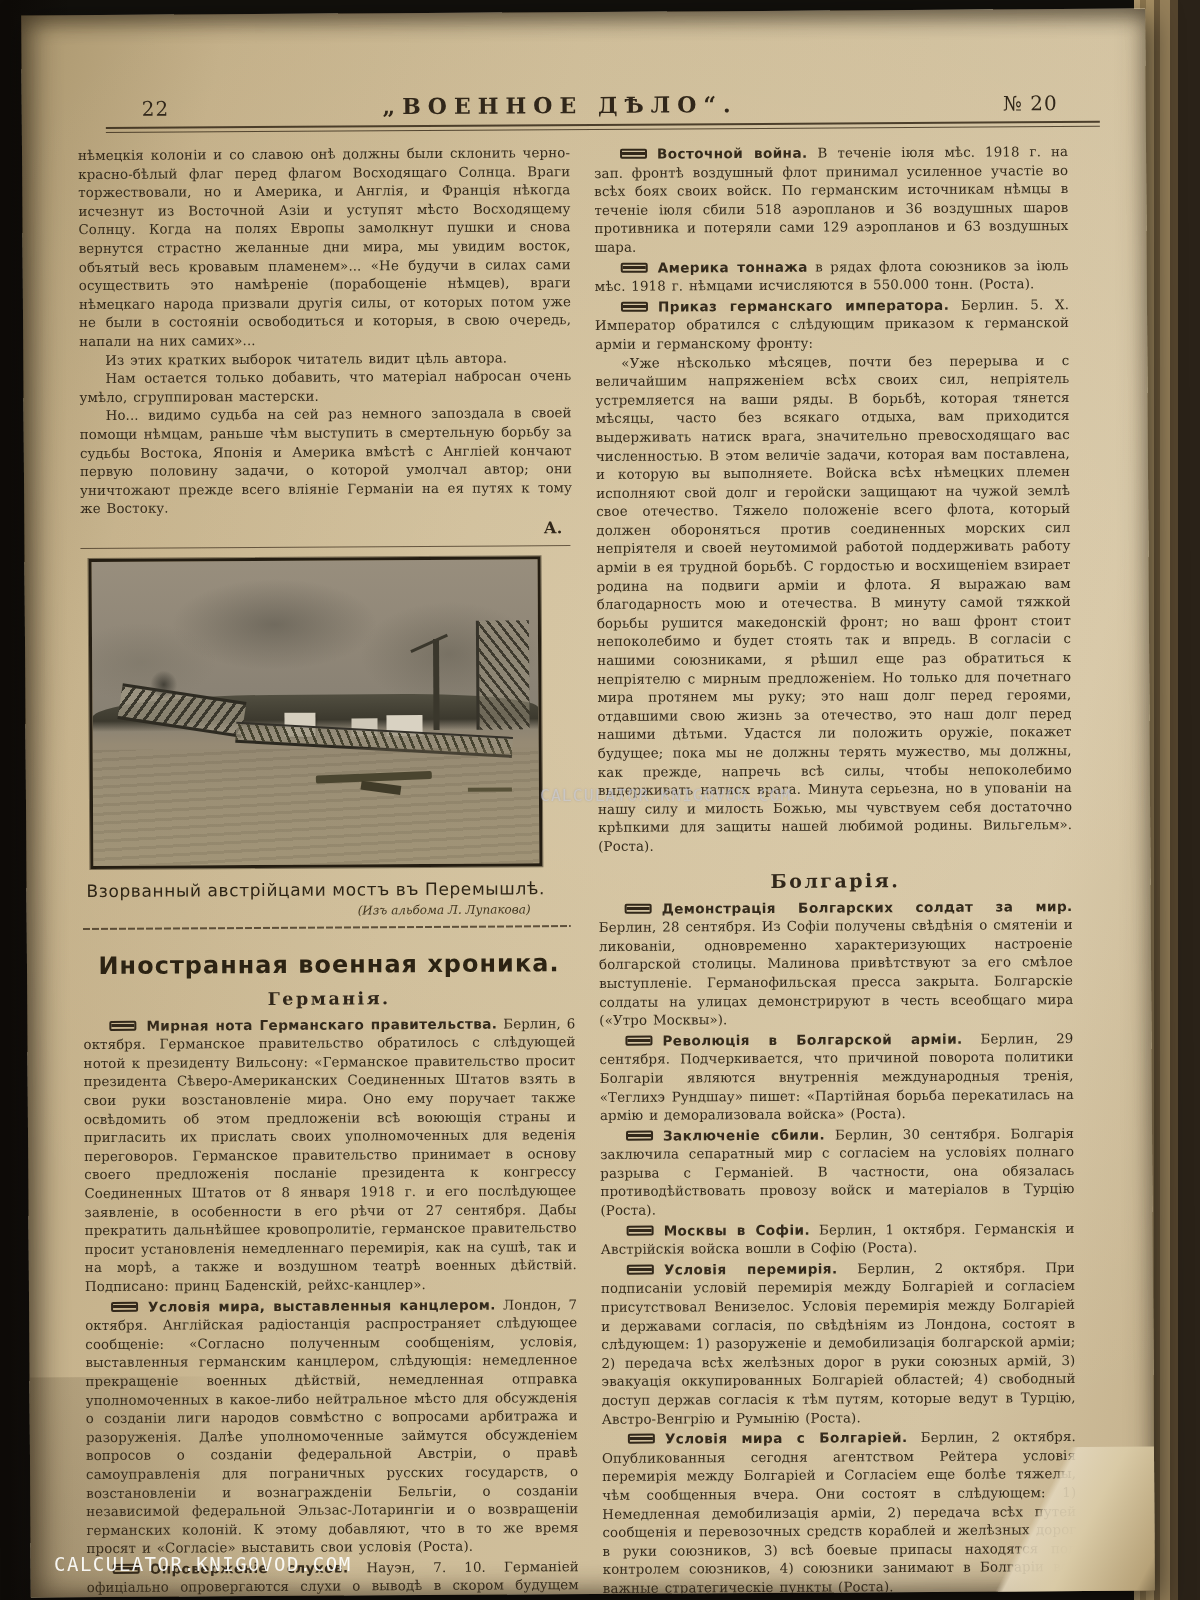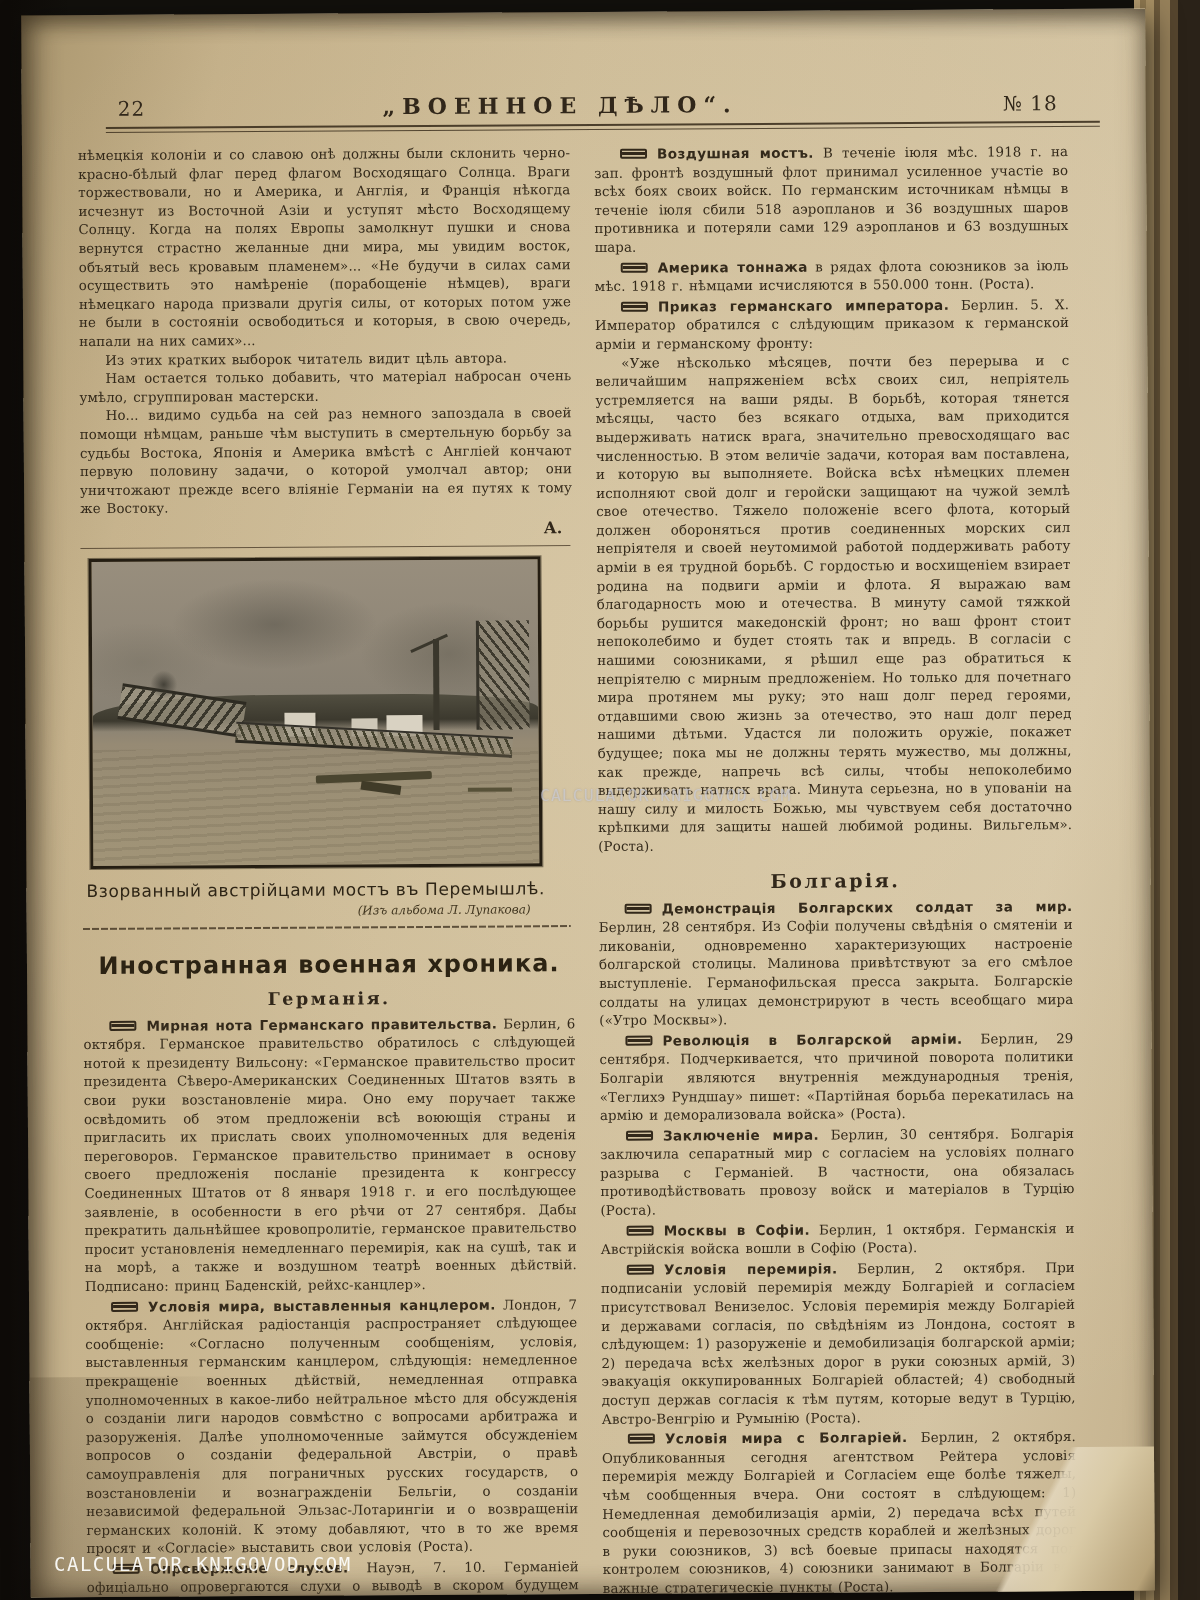--- a/index.html
+++ b/index.html
@@ -37,21 +37,21 @@
   .curl { 
     position:absolute; right:-8px; bottom:-6px; width:300px; height:150px;
     background:linear-gradient(118deg, rgba(0,0,0,0) 55%, rgba(228,216,190,.85) 57%, #d9caa6 70%, #b7a278 92%, #6b5a3c 100%);
     pointer-events:none;
   }
 
   .header-row {
     display:flex; align-items:flex-end; justify-content:space-between;
     margin:80px 88px 0 96px;
   }
-  .pgnum, .issue { font-size:20px; letter-spacing:1px; }
+  .pgnum, .issue { font-size:20px; letter-spacing:1px;margin-left:24px; }
   .masthead { font-size:22px; font-weight:bold; letter-spacing:7px; transform:translateX(-14px); }
   .dbl-rule { margin:6px 46px 0 84px; height:6px; border-top:2.5px solid rgba(52,40,24,.85); border-bottom:1.5px solid rgba(52,40,24,.8); }
 
   .columns { display:flex; gap:24px; margin:14px 0 0 56px; }
   .col-left  { width:492px; }
   .col-right { width:474px; }
 
   p.txt { font-size:13.4px; line-height:18.6px; text-align:justify; text-indent:26px; letter-spacing:.1px; word-spacing:1.5px; color:#342a1b; }
   p.txt.noind { text-indent:0; }
   p.item { margin-top:1px; }
@@ -106,21 +106,21 @@
 </head>
 <body>
 
 <div class="page-stack"></div>
 
 <div class="page">
 
   <div class="header-row">
     <span class="pgnum">22</span>
     <span class="masthead">„ВОЕННОЕ ДѢЛО“.</span>
-    <span class="issue">№ 18</span>
+    <span class="issue">№ 20</span>
   </div>
   <div class="dbl-rule"></div>
 
   <div class="columns">
 
     <div class="col-left">
       <p class="txt noind">нѣмецкія колоніи и со славою онѣ должны были склонить черно-красно-бѣлый флаг перед флагом Восходящаго Солнца. Враги торжествовали, но и Америка, и Англія, и Франція нѣкогда исчезнут из Восточной Азіи и уступят мѣсто Восходящему Солнцу. Когда на полях Европы замолкнут пушки и снова вернутся страстно желанные дни мира, мы увидим восток, объятый весь кровавым пламенем»... «Не будучи в силах сами осуществить это намѣреніе (порабощеніе нѣмцев), враги нѣмецкаго народа призвали другія силы, от которых потом уже не были в состояніи освободиться и которыя, в свою очередь, напали на них самих»...</p>
       <p class="txt">Из этих кратких выборок читатель видит цѣль автора.</p>
       <p class="txt">Нам остается только добавить, что матеріал набросан очень умѣло, сгруппирован мастерски.</p>
       <p class="txt">Но... видимо судьба на сей раз немного запоздала в своей помощи нѣмцам, раньше чѣм выступить в смертельную борьбу за судьбы Востока, Японія и Америка вмѣстѣ с Англіей кончают первую половину задачи, о которой умолчал автор; они уничтожают прежде всего вліяніе Германіи на ея путях к тому же Востоку.</p>
@@ -153,29 +153,29 @@
       <div class="chron-title">Иностранная военная хроника.</div>
       <div class="country">Германія.</div>
 
       <p class="txt item"><span class="tg"></span><span class="ttl">Мирная нота Германскаго правительства.</span> <span>Берлин, 6 октября. Германское правительство обратилось с слѣдующей нотой к президенту Вильсону: «Германское правительство просит президента Сѣверо-Американских Соединенных Штатов взять в свои руки возстановленіе мира. Оно ему поручает также освѣдомить об этом предложеніи всѣ воюющія страны и пригласить их прислать своих уполномоченных для веденія переговоров. Германское правительство принимает в основу своего предложенія посланіе президента к конгрессу Соединенных Штатов от 8 января 1918 г. и его послѣдующее заявленіе, в особенности в его рѣчи от 27 сентября. Дабы прекратить дальнѣйшее кровопролитіе, германское правительство просит установленія немедленнаго перемирія, как на сушѣ, так и на морѣ, а также и воздушном театрѣ военных дѣйствій. Подписано: принц Баденскій, рейхс-канцлер».</span></p>
       <p class="txt item"><span class="tg"></span><span class="ttl">Условія мира, выставленныя канцлером.</span> <span>Лондон, 7 октября. Англійская радіостанція распространяет слѣдующее сообщеніе: «Согласно полученным сообщеніям, условія, выставленныя германским канцлером, слѣдующія: немедленное прекращеніе военных дѣйствій, немедленная отправка уполномоченных в какое-либо нейтральное мѣсто для обсужденія о созданіи лиги народов совмѣстно с вопросами арбитража и разоруженія. Далѣе уполномоченные займутся обсужденіем вопросов о созданіи федеральной Австріи, о правѣ самоуправленія для пограничных русских государств, о возстановленіи и вознагражденіи Бельгіи, о созданіи независимой федеральной Эльзас-Лотарингіи и о возвращеніи германских колоній. К этому добавляют, что в то же время просят и «Согласіе» выставить свои условія (Роста).</span></p>
       <p class="txt item"><span class="tg"></span><span class="ttl">Опроверженіе слухов.</span> <span>Науэн, 7. 10. Германіей офиціально опровергаются слухи о выводѣ в скором будущем нѣмецких войск из Украины. Германскія войска непремѣнно останутся на Украинѣ (Роста).</span></p>
 
     </div>
 
     <div class="col-right">
-      <p class="txt item"><span class="tg"></span><span class="ttl">Воздушная мостъ.</span> <span>В теченіе іюля мѣс. 1918 г. на зап. фронтѣ воздушный флот принимал усиленное участіе во всѣх боях своих войск. По германским источникам нѣмцы в теченіе іюля сбили 518 аэропланов и 36 воздушных шаров противника и потеряли сами 129 аэропланов и 63 воздушных шара.</span></p>
+      <p class="txt item"><span class="tg"></span><span class="ttl">Восточной война.</span> <span>В теченіе іюля мѣс. 1918 г. на зап. фронтѣ воздушный флот принимал усиленное участіе во всѣх боях своих войск. По германским источникам нѣмцы в теченіе іюля сбили 518 аэропланов и 36 воздушных шаров противника и потеряли сами 129 аэропланов и 63 воздушных шара.</span></p>
       <p class="txt item"><span class="tg"></span><span class="ttl">Америка тоннажа</span> <span>в рядах флота союзников за іюль мѣс. 1918 г. нѣмцами исчисляются в 550.000 тонн. (Роста).</span></p>
       <p class="txt item"><span class="tg"></span><span class="ttl">Приказ германскаго императора.</span> <span>Берлин. 5. X. Император обратился с слѣдующим приказом к германской арміи и германскому фронту:</span></p>
       <p class="txt">«Уже нѣсколько мѣсяцев, почти без перерыва и с величайшим напряженіем всѣх своих сил, непріятель устремляется на ваши ряды. В борьбѣ, которая тянется мѣсяцы, часто без всякаго отдыха, вам приходится выдерживать натиск врага, значительно превосходящаго вас численностью. В этом величіе задачи, которая вам поставлена, и которую вы выполняете. Войска всѣх нѣмецких племен исполняют свой долг и геройски защищают на чужой землѣ свое отечество. Тяжело положеніе всего флота, который должен обороняться против соединенных морских сил непріятеля и своей неутомимой работой поддерживать работу арміи в ея трудной борьбѣ. С гордостью и восхищеніем взирает родина на подвиги арміи и флота. Я выражаю вам благодарность мою и отечества. В минуту самой тяжкой борьбы рушится македонскій фронт; но ваш фронт стоит непоколебимо и будет стоять так и впредь. В согласіи с нашими союзниками, я рѣшил еще раз обратиться к непріятелю с мирным предложеніем. Но только для почетнаго мира протянем мы руку; это наш долг перед героями, отдавшими свою жизнь за отечество, это наш долг перед нашими дѣтьми. Удастся ли положить оружіе, покажет будущее; пока мы не должны терять мужество, мы должны, как прежде, напречь всѣ силы, чтобы непоколебимо выдерживать натиск врага. Минута серьезна, но в упованіи на нашу силу и милость Божью, мы чувствуем себя достаточно крѣпкими для защиты нашей любимой родины. Вильгельм». (Роста).</p>
 
       <div class="country big">Болгарія.</div>
       <p class="txt item"><span class="tg"></span><span class="ttl">Демонстрація Болгарских солдат за мир.</span> <span>Берлин, 28 сентября. Из Софіи получены свѣдѣнія о смятеніи и ликованіи, одновременно характеризующих настроеніе болгарской столицы. Малинова привѣтствуют за его смѣлое выступленіе. Германофильская пресса закрыта. Болгарскіе солдаты на улицах демонстрируют в честь всеобщаго мира («Утро Москвы»).</span></p>
       <p class="txt item"><span class="tg"></span><span class="ttl">Революція в Болгарской арміи.</span> <span>Берлин, 29 сентября. Подчеркивается, что причиной поворота политики Болгаріи являются внутреннія международныя тренія, «Теглихэ Рундшау» пишет: «Партійная борьба перекатилась на армію и деморализовала войска» (Роста).</span></p>
-      <p class="txt item"><span class="tg"></span><span class="ttl">Заключеніе мира.</span> <span>Берлин, 30 сентября. Болгарія заключила сепаратный мир с согласіем на условіях полнаго разрыва с Германіей. В частности, она обязалась противодѣйствовать провозу войск и матеріалов в Турцію (Роста).</span></p>
+      <p class="txt item"><span class="tg"></span><span class="ttl">Заключеніе сбили.</span> <span>Берлин, 30 сентября. Болгарія заключила сепаратный мир с согласіем на условіях полнаго разрыва с Германіей. В частности, она обязалась противодѣйствовать провозу войск и матеріалов в Турцію (Роста).</span></p>
       <p class="txt item"><span class="tg"></span><span class="ttl">Москвы в Софіи.</span> <span>Берлин, 1 октября. Германскія и Австрійскія войска вошли в Софію (Роста).</span></p>
       <p class="txt item"><span class="tg"></span><span class="ttl">Условія перемирія.</span> <span>Берлин, 2 октября. При подписаніи условій перемирія между Болгаріей и согласіем присутствовал Венизелос. Условія перемирія между Болгаріей и державами согласія, по свѣдѣніям из Лондона, состоят в слѣдующем: 1) разоруженіе и демобилизація болгарской арміи; 2) передача всѣх желѣзных дорог в руки союзных армій, 3) эвакуація оккупированных Болгаріей областей; 4) свободный доступ держав согласія к тѣм путям, которые ведут в Турцію, Австро-Венгрію и Румынію (Роста).</span></p>
       <p class="txt item"><span class="tg"></span><span class="ttl">Условія мира с Болгаріей.</span> <span>Берлин, 2 октября. Опубликованныя сегодня агентством Рейтера условія перемирія между Болгаріей и Согласіем еще болѣе тяжелы, чѣм сообщенныя вчера. Они состоят в слѣдующем: 1) Немедленная демобилизація арміи, 2) передача всѣх путей сообщенія и перевозочных средств кораблей и желѣзных дорог в руки союзников, 3) всѣ боевые припасы находятся под контролем союзников, 4) союзники занимают в Болгаріи всѣ важные стратегическіе пункты (Роста).</span></p>
 
     </div>
 
   </div>
 
   <div class="curl"></div>
 </div>

